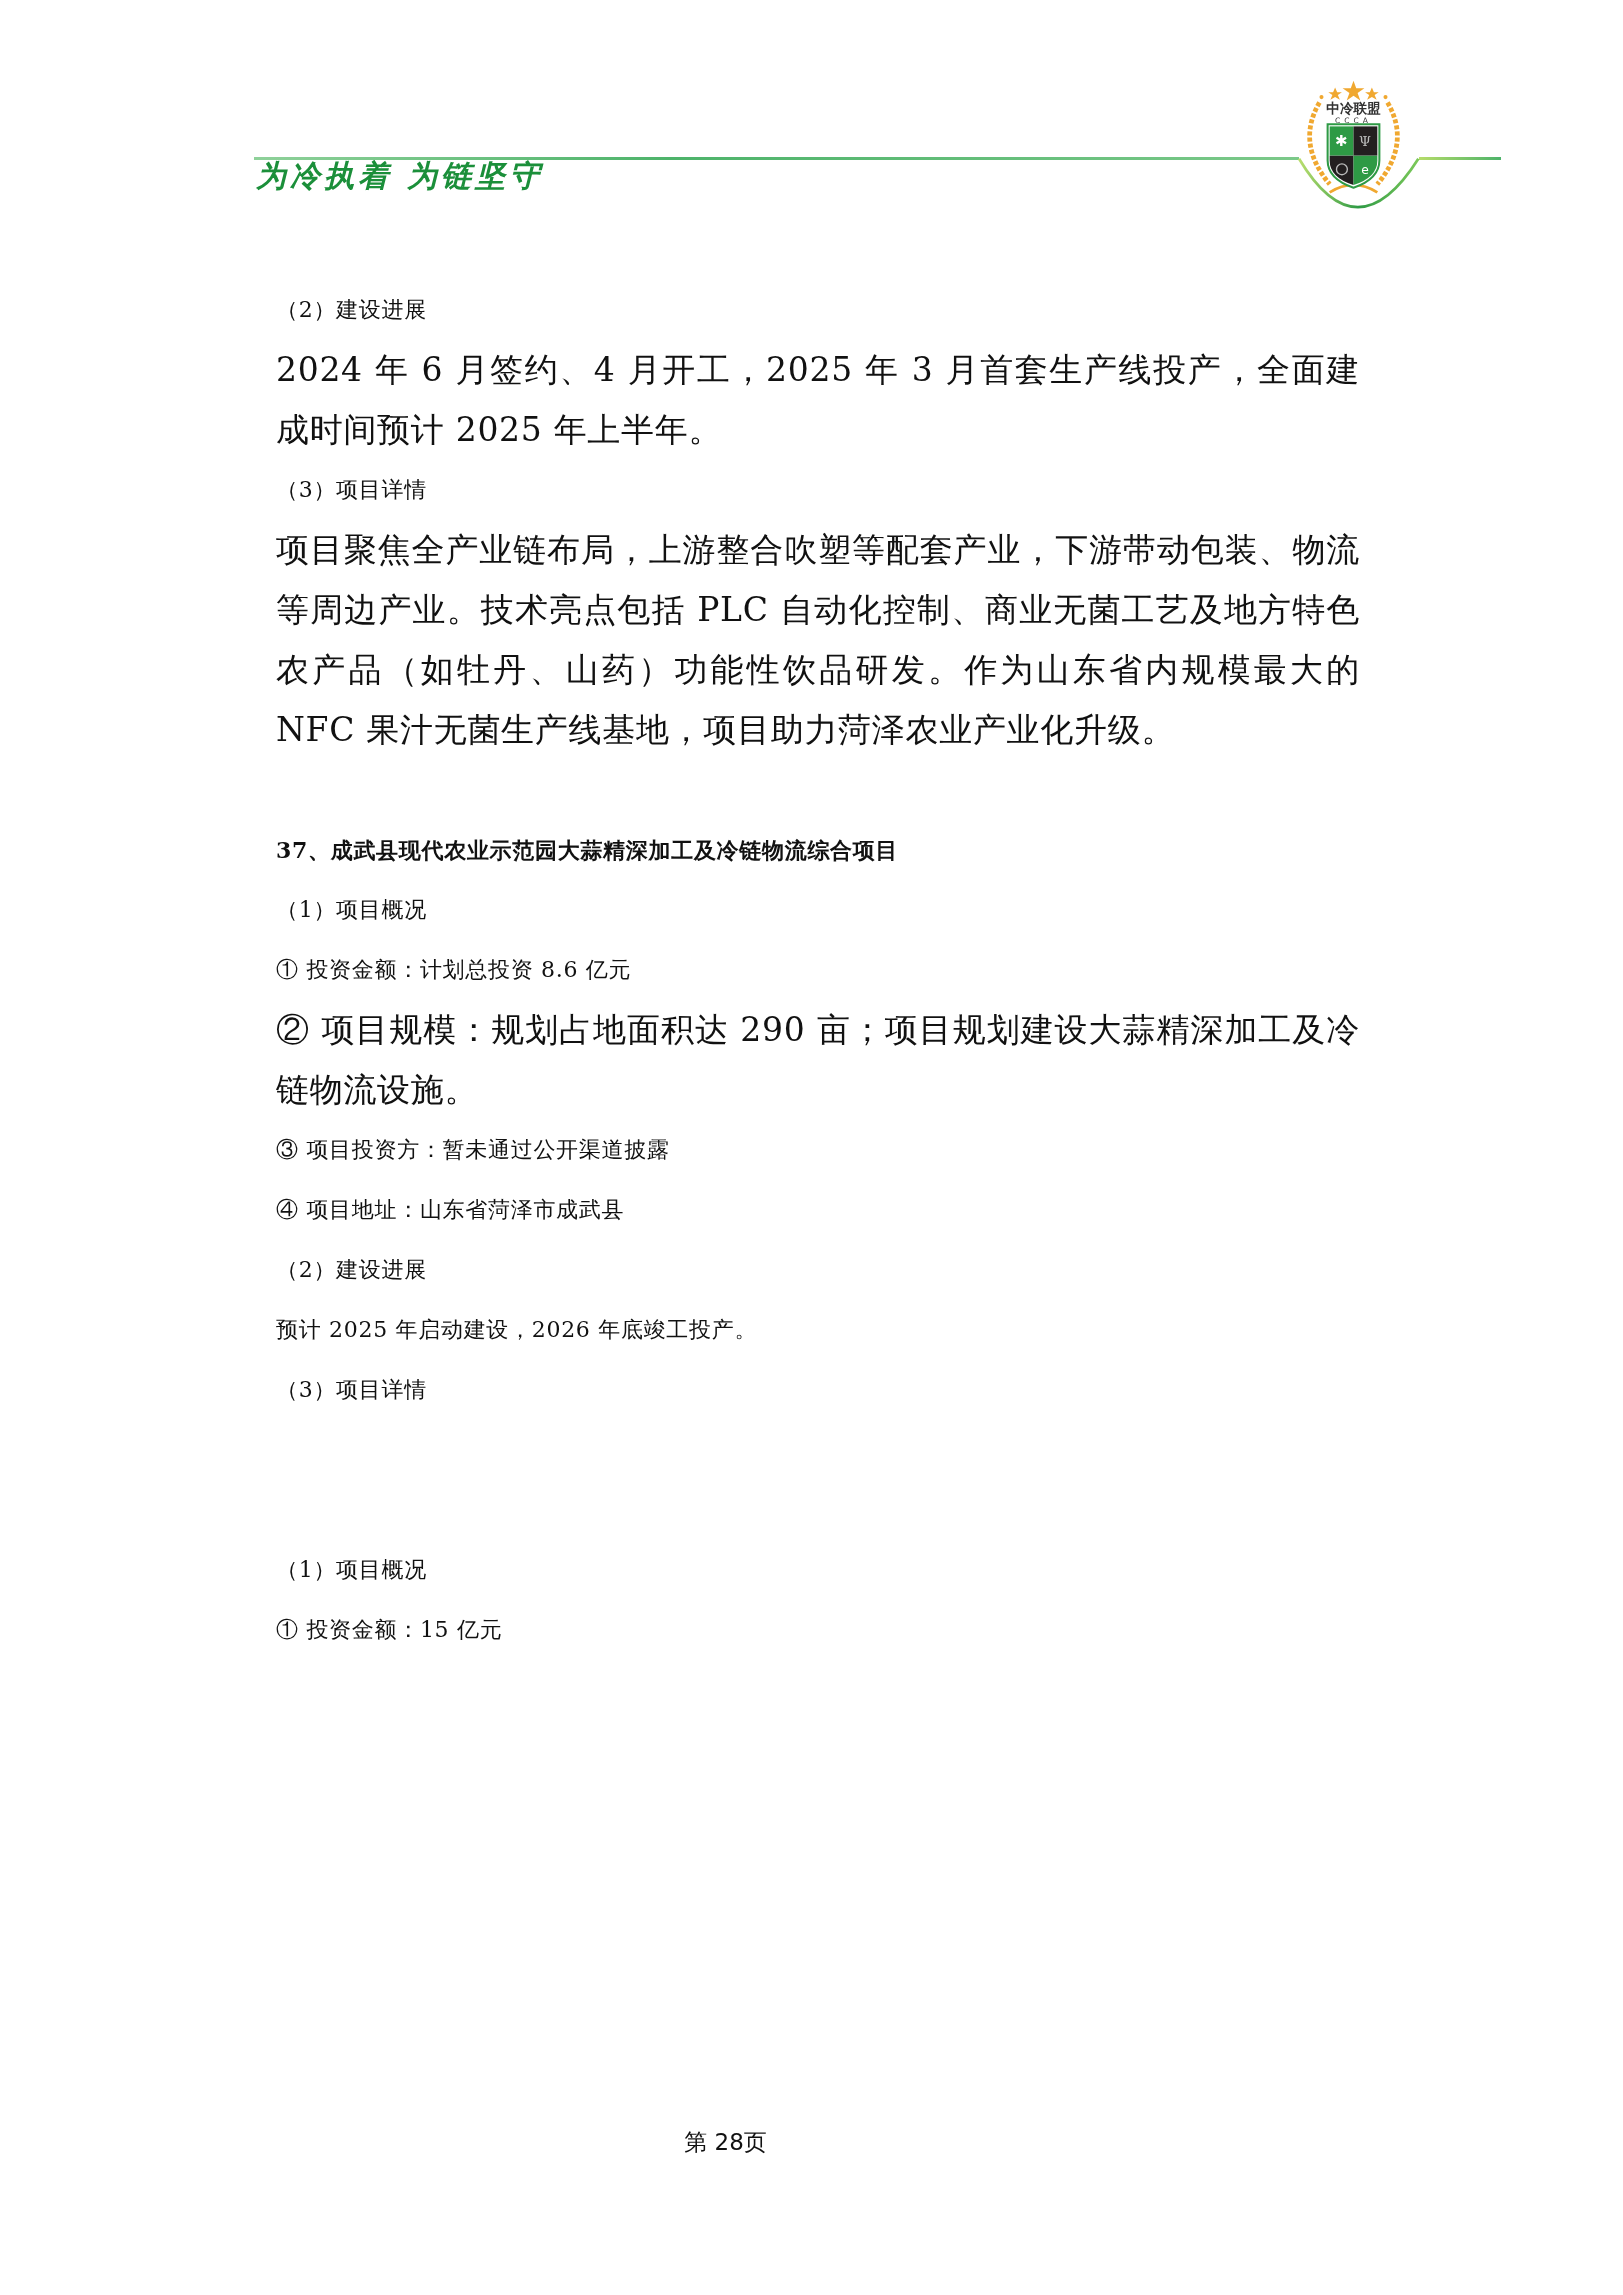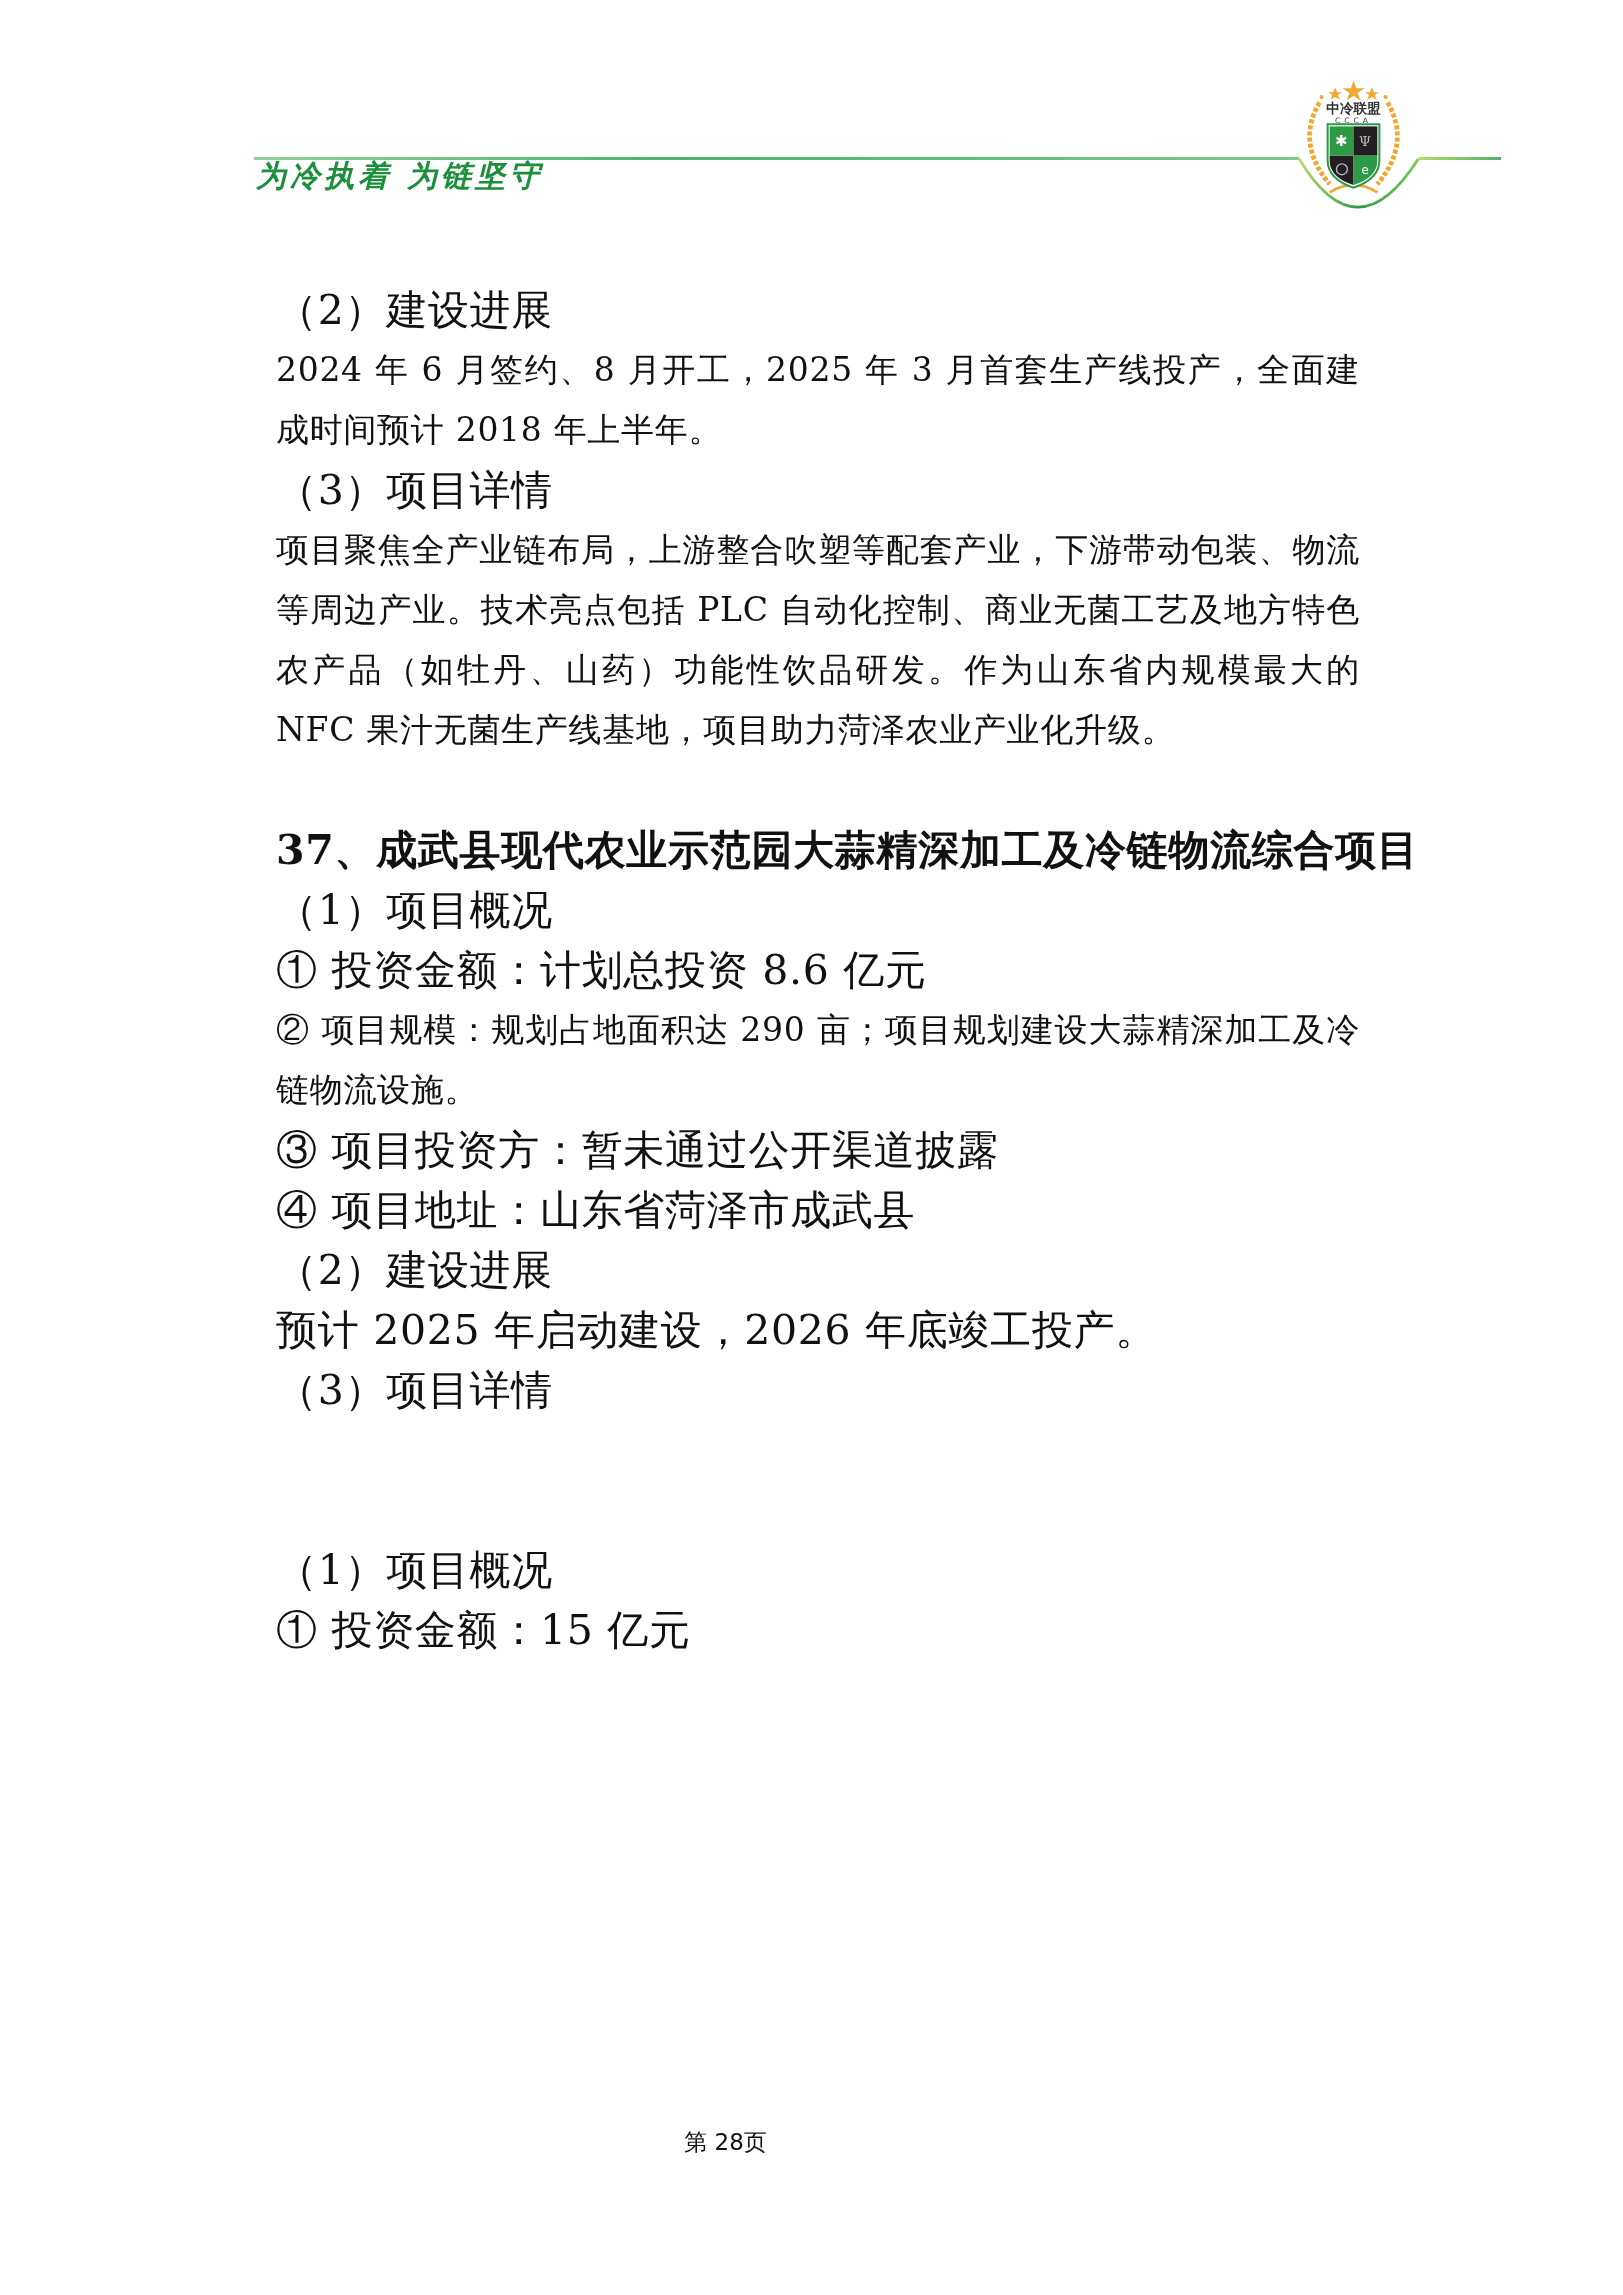--- a/index.html
+++ b/index.html
@@ -20,21 +20,21 @@
   }
   .header-rule-right {
     position: absolute; left: 1419px; top: 157px; width: 82px; height: 3.4px;
     background: linear-gradient(to right, #b5dc6a, #4db36a);
   }
   .logo { position: absolute; left: 1282px; top: 75px; width: 143px; height: 130px; }
   .arc { position: absolute; left: 1282px; top: 136px; width: 150px; height: 89px; }
 
   .content { position: absolute; left: 276px; top: 280px; width: 1084px; }
   .line {
-    font-size: 41px; line-height: 60px; height: 60px; white-space: nowrap;
+    font-size: 22px; line-height: 60px; height: 60px; white-space: nowrap;
     letter-spacing: 0.7px;
   }
   .para { font-size: 33px; line-height: 60px; text-align: justify; text-align-last: left; letter-spacing: 0.7px; }
   .sub { padding-left: 0px; }
   .h { font-weight: bold; }
   .gap-1 { height: 60px; }
   .gap-2 { height: 120px; }
   .footer {
     position: absolute; left: 0; width: 1451px; top: 2127px; text-align: center;
     font-family: "DejaVu Sans", "Liberation Sans", sans-serif; font-size: 23px; color: #111;
@@ -84,21 +84,21 @@
     <text x="87" y="104" text-anchor="middle" font-size="22" fill="#fff">✱</text>
     <text x="122" y="104" text-anchor="middle" font-size="20" fill="#bbb">Ψ</text>
     <circle cx="88" cy="138" r="8" fill="none" stroke="#bbb" stroke-width="2"></circle>
     <text x="122" y="145" text-anchor="middle" font-size="18" fill="#fff" font-family="DejaVu Sans, sans-serif">e</text>
   </svg>
 </div>
 
 <div class="content">
 
   <div class="line sub">（2）建设进展</div>
-  <div class="para">2024 年 6 月签约、8 月开工，2025 年 3 月首套生产线投产，全面建成时间预计 2018 年上半年。</div>
+  <div class="para">2024 年 6 月签约、4 月开工，2025 年 3 月首套生产线投产，全面建成时间预计 2025 年上半年。</div>
   <div class="line sub">（3）项目详情</div>
   <div class="para">项目聚焦全产业链布局，上游整合吹塑等配套产业，下游带动包装、物流等周边产业。技术亮点包括 PLC 自动化控制、商业无菌工艺及地方特色农产品（如牡丹、山药）功能性饮品研发。作为山东省内规模最大的 NFC 果汁无菌生产线基地，项目助力菏泽农业产业化升级。</div>
 
   <div class="gap-1"></div>
 
   <div class="line h">37、成武县现代农业示范园大蒜精深加工及冷链物流综合项目</div>
   <div class="line sub">（1）项目概况</div>
   <div class="line">① 投资金额：计划总投资 8.6 亿元</div>
   <div class="para">② 项目规模：规划占地面积达 290 亩；项目规划建设大蒜精深加工及冷链物流设施。</div>
   <div class="line">③ 项目投资方：暂未通过公开渠道披露</div>

